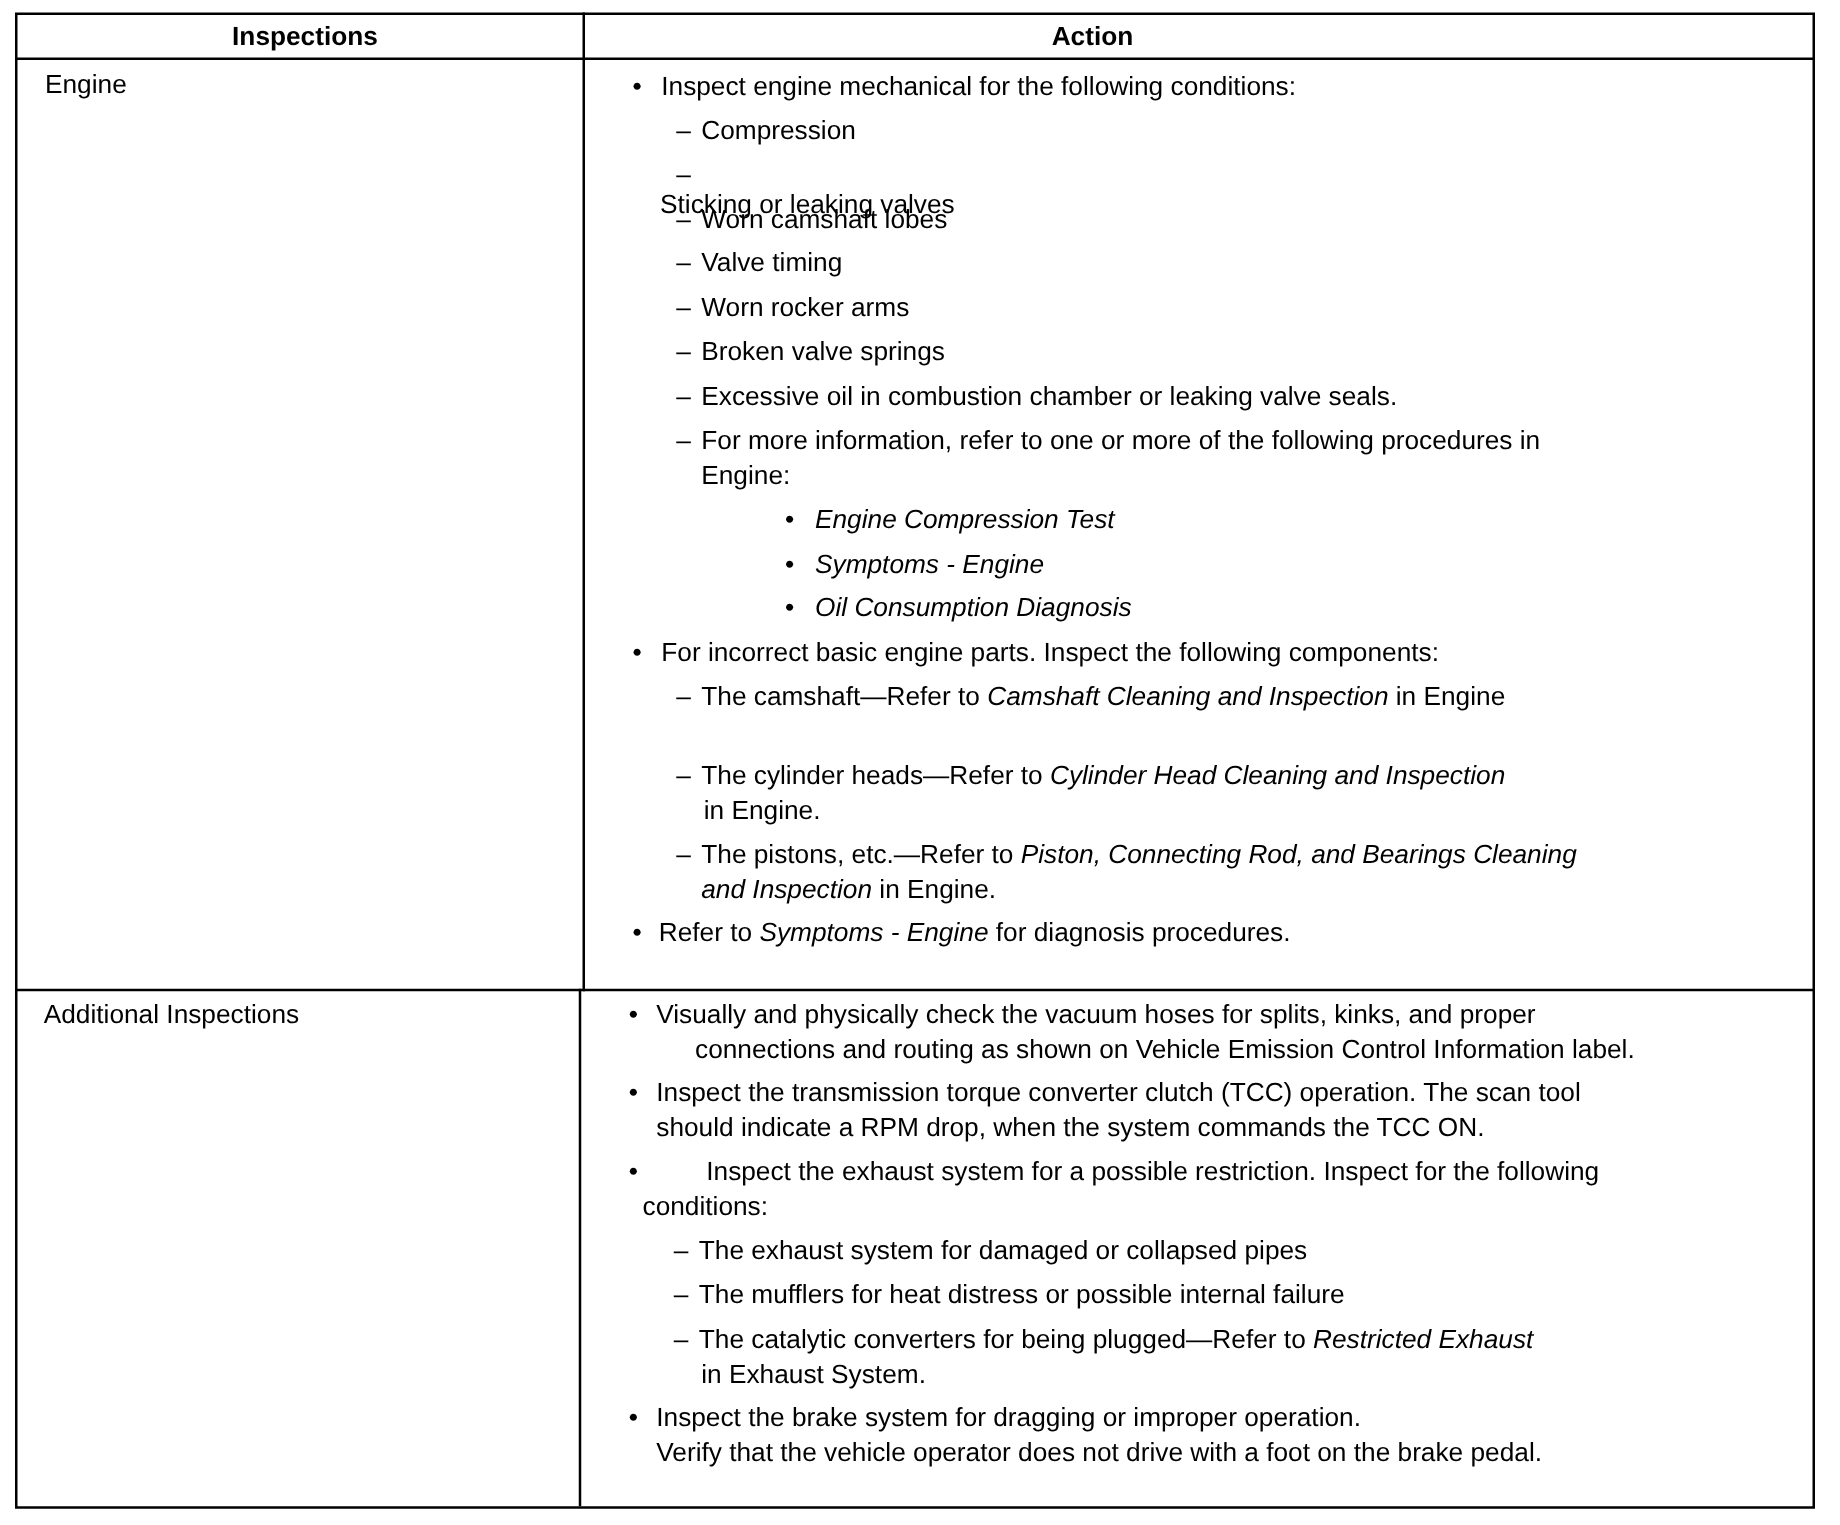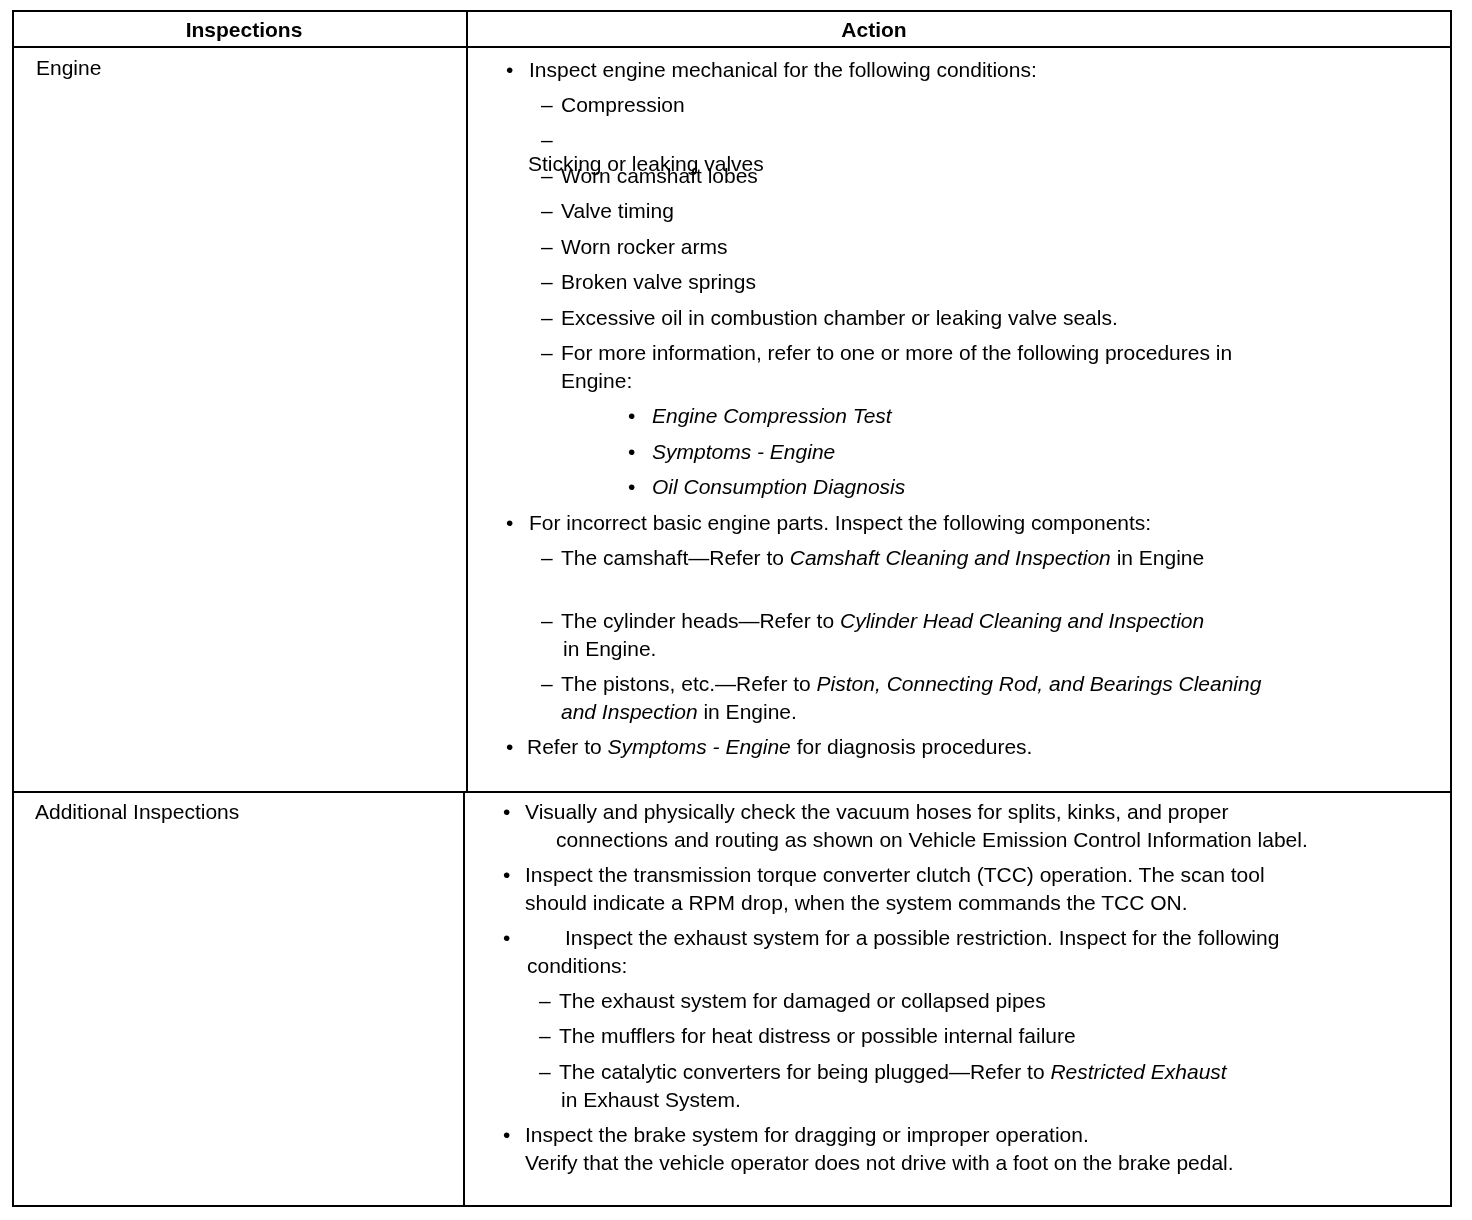--- a/index.html
+++ b/index.html
@@ -84,21 +84,21 @@
 <div class="bullet" style="left:503px; top:798px;">•</div>
 <div class="line" style="left:525px; top:798px;">Visually and physically check the vacuum hoses for splits, kinks, and proper</div>
 <div class="line" style="left:556px; top:826px;">connections and routing as shown on Vehicle Emission Control Information label.</div>
 
 <div class="bullet" style="left:503px; top:861px;">•</div>
 <div class="line" style="left:525px; top:861px;">Inspect the transmission torque converter clutch (TCC) operation. The scan tool</div>
 <div class="line" style="left:525px; top:889px;">should indicate a RPM drop, when the system commands the TCC ON.</div>
 
 <div class="bullet" style="left:503px; top:924px;">•</div>
 <div class="line" style="left:525px; top:924px;margin-left:40px;">Inspect the exhaust system for a possible restriction. Inspect for the following</div>
-<div class="line" style="left:527px; top:952px;">conditions:</div>
+<div class="line" style="left:514px; top:952px;">conditions:</div>
 
 <div class="bullet" style="left:539px; top:987px;">–</div>
 <div class="line" style="left:559px; top:987px;">The exhaust system for damaged or collapsed pipes</div>
 <div class="bullet" style="left:539px; top:1022px;">–</div>
 <div class="line" style="left:559px; top:1022px;">The mufflers for heat distress or possible internal failure</div>
 
 <div class="bullet" style="left:539px; top:1058px;">–</div>
 <div class="line" style="left:559px; top:1058px;"><span>The catalytic converters for being plugged—Refer to </span><i>Restricted Exhaust</i></div>
 <div class="line" style="left:561px; top:1086px;">in Exhaust System.</div>
 

